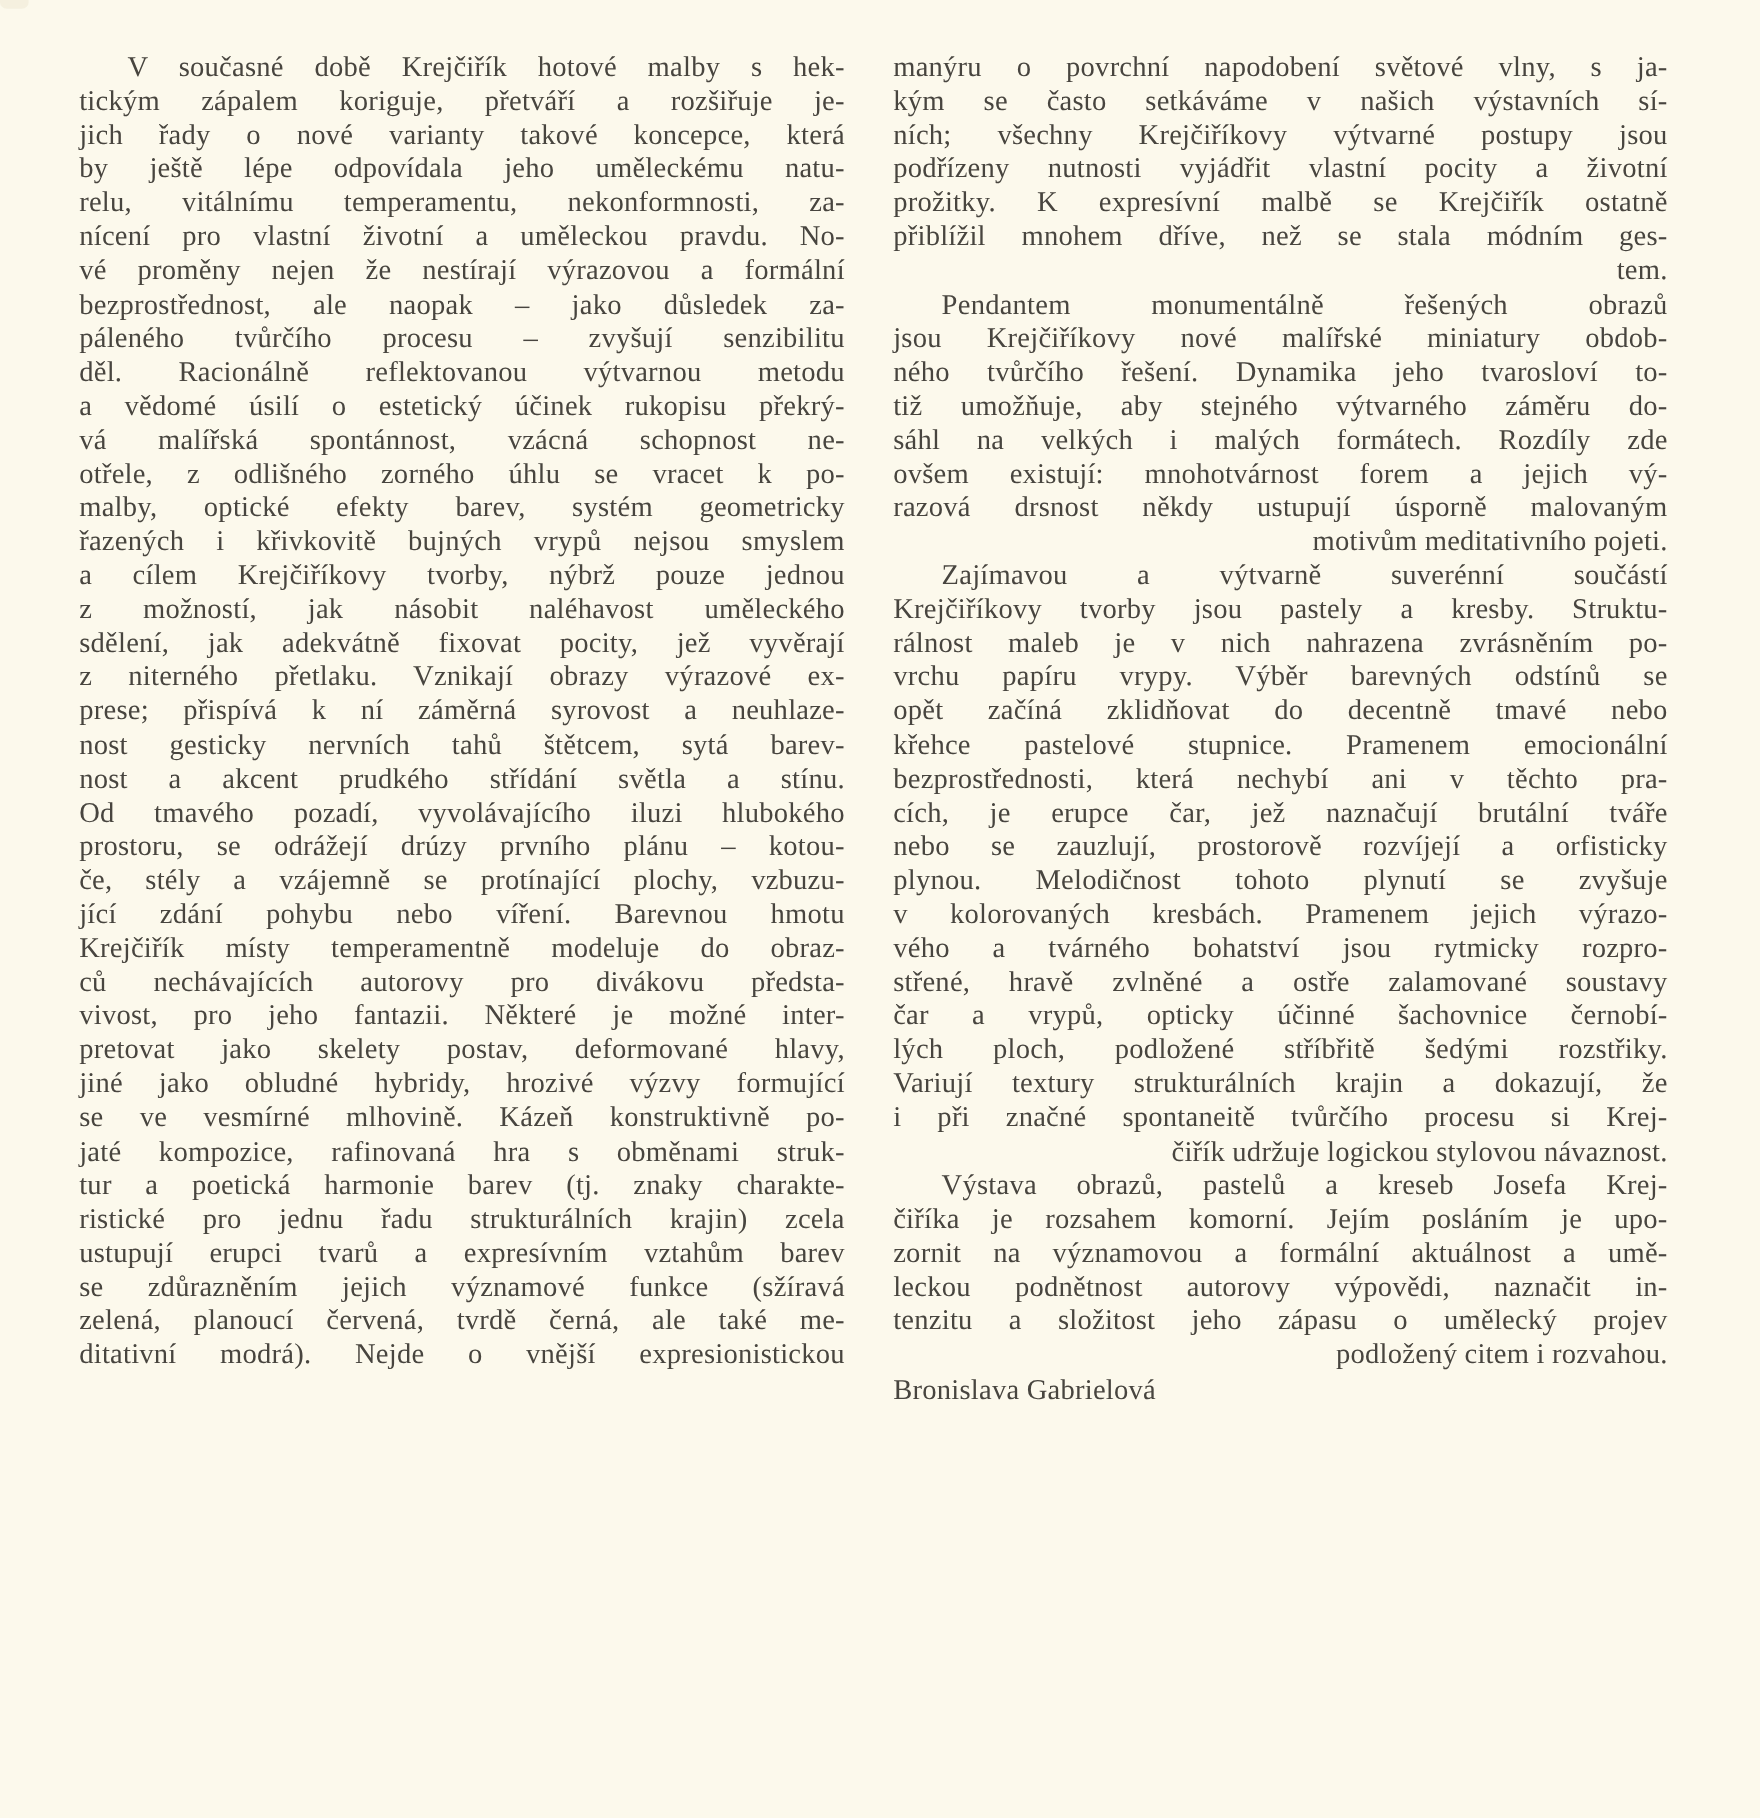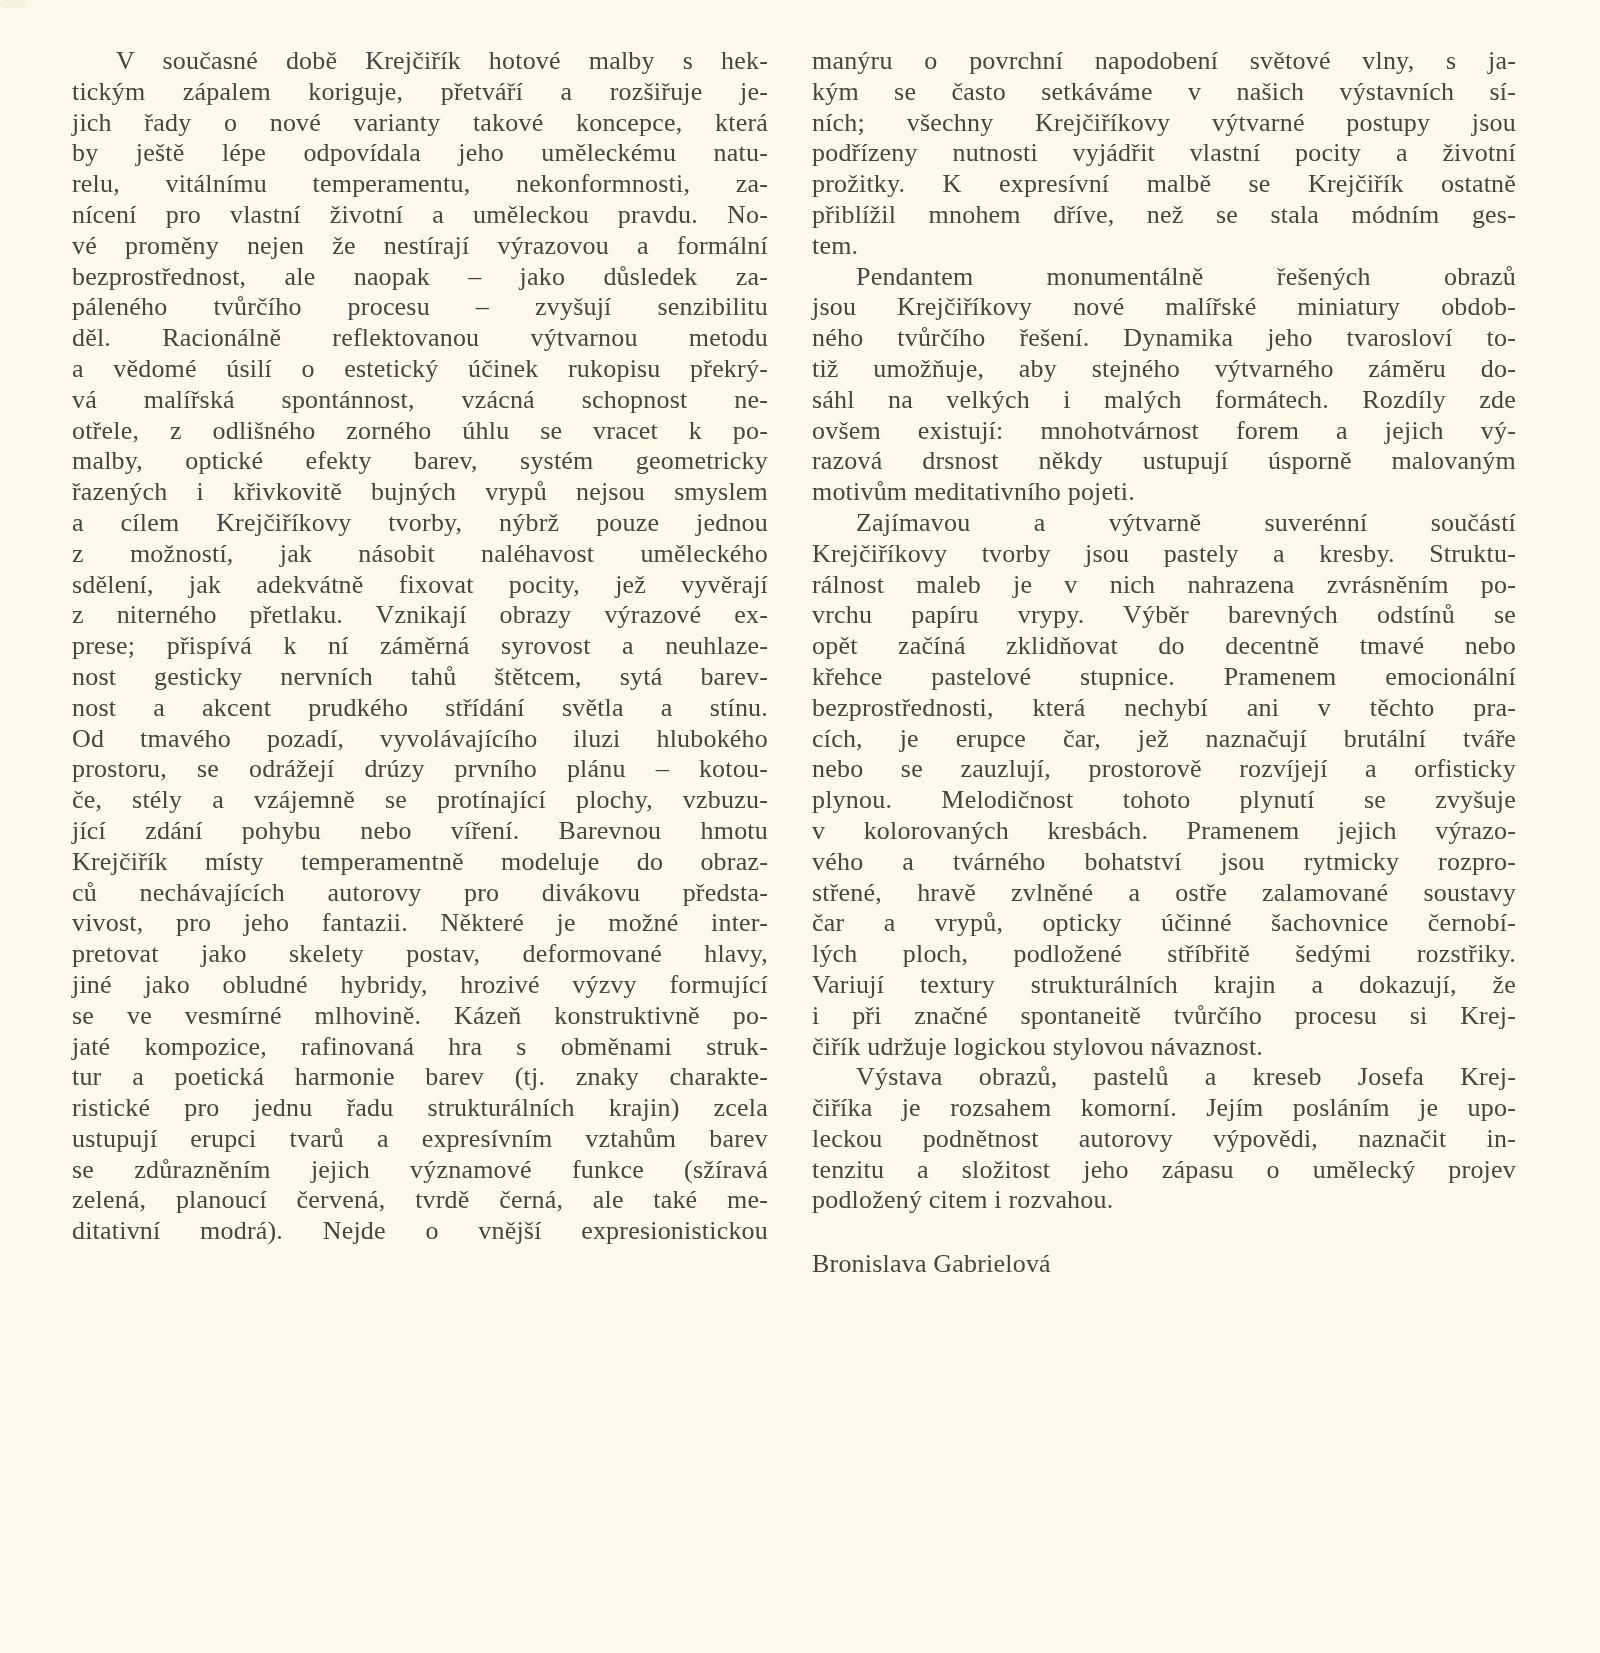--- a/index.html
+++ b/index.html
@@ -38,21 +38,21 @@
     height: 30.8px;
     letter-spacing: 0.2px;
     white-space: normal;
     text-align: justify;
     text-align-last: justify;
   }
   .line.indent {
     text-indent: 44px;
   }
   .line.pend {
-    text-align: left;
+    text-align: right;
     text-align-last: auto;
   }
   .author-line {
     font-size: 26px;
     line-height: 30.8px;
     height: 30.8px;
     letter-spacing: 0.2px;
     text-align: left;
     padding-right: 54px;
     margin-top: 2px;
@@ -142,18 +142,19 @@
       <div class="line">v kolorovaných kresbách. Pramenem jejich výrazo-</div>
       <div class="line">vého a tvárného bohatství jsou rytmicky rozpro-</div>
       <div class="line">střené, hravě zvlněné a ostře zalamované soustavy</div>
       <div class="line">čar a vrypů, opticky účinné šachovnice černobí-</div>
       <div class="line">lých ploch, podložené stříbřitě šedými rozstřiky.</div>
       <div class="line">Variují textury strukturálních krajin a dokazují, že</div>
       <div class="line">i při značné spontaneitě tvůrčího procesu si Krej-</div>
       <div class="line pend">čiřík udržuje logickou stylovou návaznost.</div>
       <div class="line indent">Výstava obrazů, pastelů a kreseb Josefa Krej-</div>
       <div class="line">čiříka je rozsahem komorní. Jejím posláním je upo-</div>
+      <div class="line">zornit na významovou a formální aktuálnost a umě-</div>
       <div class="line">leckou podnětnost autorovy výpovědi, naznačit in-</div>
       <div class="line">tenzitu a složitost jeho zápasu o umělecký projev</div>
       <div class="line pend">podložený citem i rozvahou.</div>
     </div>
   <div class="author-line" id="author-line" style="position: absolute; left: 812px; width: 704px; top: 1247.2px;">Bronislava Gabrielová</div>
 </div>
 
 </body></html>

